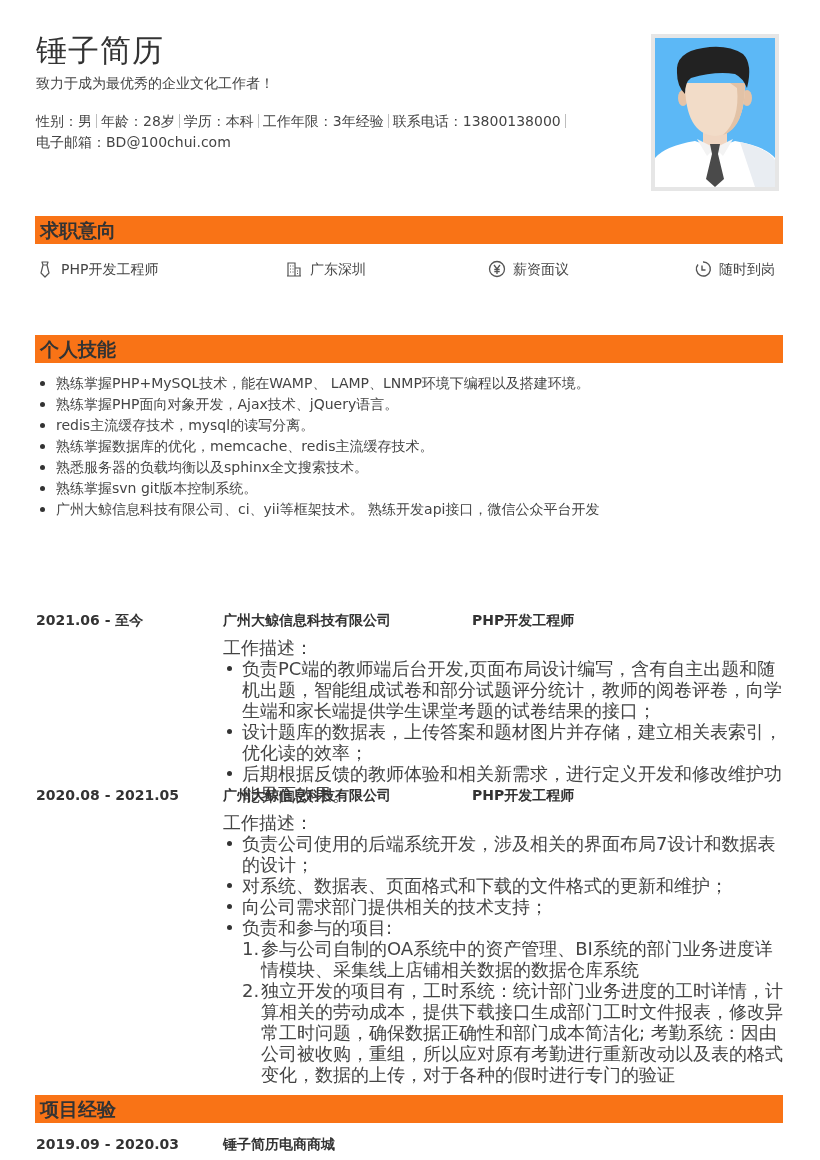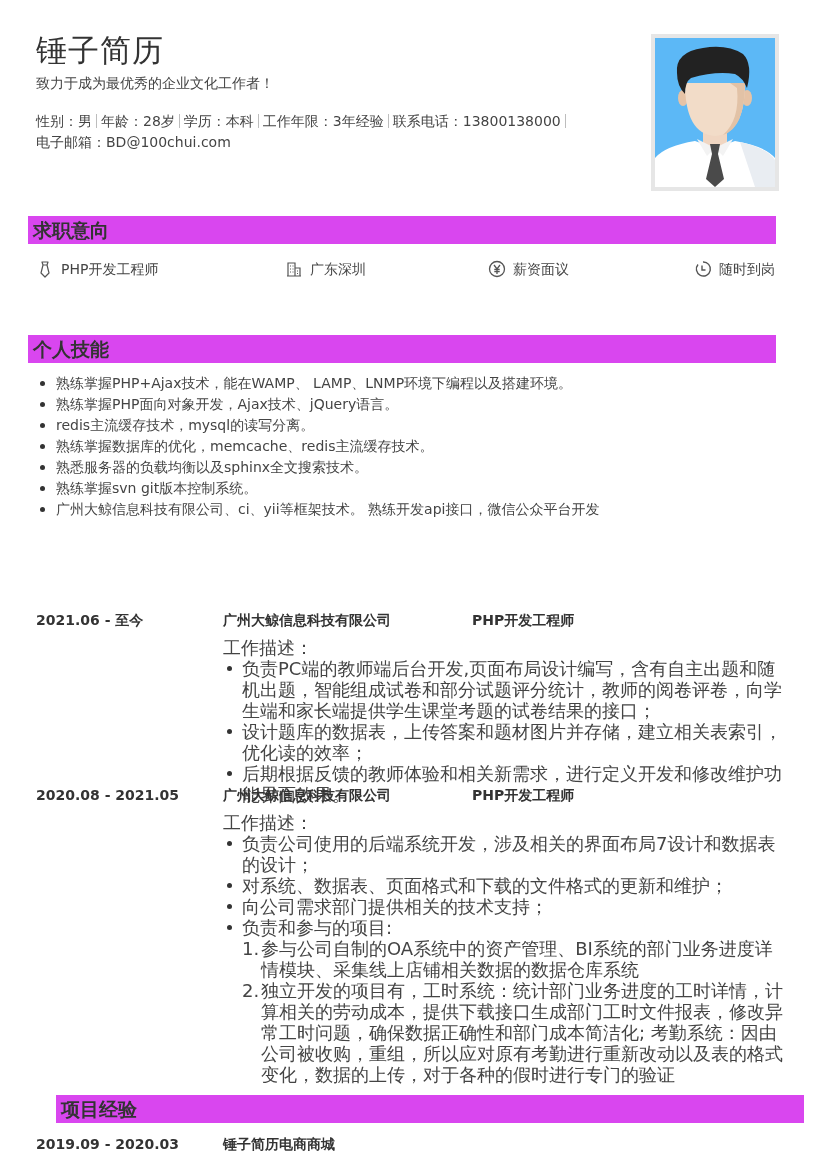--- a/index.html
+++ b/index.html
@@ -10,21 +10,21 @@
     
     .hdr { position: absolute; left: 36px; top: 30px; width: 590px; }
     .name { font-size: 31px; line-height: 40px; color: #333333; font-weight: normal; letter-spacing: 1px; }
     .motto { font-size: 14px; line-height: 22px; margin-top: 2px; color: #444; }
     .info { margin-top: 17px; font-size: 14px; line-height: 21px; color: #444; }
     .info .sep { display: inline-block; width: 1px; height: 14px; background: #bdbdbd; margin: 0 4px; vertical-align: -2px; }
 
     .photo { position: absolute; left: 651px; top: 34px; width: 128px; height: 157px; border: 4px solid #e6e6e6; background: #5cb8f6; overflow: hidden; }
 
     
-    .sec { position: absolute; left: 28px; width: 748px; height: 28px; background: #d946ef; }
+    .sec { position: absolute; left: 35px; width: 748px; height: 28px; background: #f97316; }
     .sec span { display: block; font-size: 19px; font-weight: bold; line-height: 28px; padding-left: 5px; color: #333333; }
 
     
     .intent { position: absolute; top: 258px; left: 36px; width: 748px; height: 22px; font-size: 14px; line-height: 22px; color: #444; }
     .intent .it { position: absolute; top: 0; display: flex; align-items: center; }
     .intent .it svg { width: 18px; height: 18px; margin-right: 7px; }
 
     
     .skills { position: absolute; left: 36px; top: 373px; width: 748px; list-style: none; font-size: 14px; line-height: 21px; }
     .skills li { position: relative; padding-left: 20px; }
@@ -113,21 +113,21 @@
           <path d="M8 5.5 L8 10 L11.5 10" fill="none" stroke="#555" stroke-width="1.4"></path>
         </svg>
       <span>随时到岗</span>
     </div>
   </div>
 
   <div class="sec" style="top:335px;">
     <span>个人技能</span>
   </div>
   <ul class="skills">
-    <li>熟练掌握PHP+Ajax技术，能在WAMP、 LAMP、LNMP环境下编程以及搭建环境。</li>
+    <li>熟练掌握PHP+MySQL技术，能在WAMP、 LAMP、LNMP环境下编程以及搭建环境。</li>
     <li>熟练掌握PHP面向对象开发，Ajax技术、jQuery语言。</li>
     <li>redis主流缓存技术，mysql的读写分离。</li>
     <li>熟练掌握数据库的优化，memcache、redis主流缓存技术。</li>
     <li>熟悉服务器的负载均衡以及sphinx全文搜索技术。</li>
     <li>熟练掌握svn git版本控制系统。</li>
     <li>广州大鲸信息科技有限公司、ci、yii等框架技术。 熟练开发api接口，微信公众平台开发</li>
   </ul>
 
 
   <div class="job" style="top:609px; height:160px;">
@@ -156,21 +156,21 @@
         <li>向公司需求部门提供相关的技术支持；</li>
         <li>负责和参与的项目:</li>
       </ul>
       <ol>
         <li><span class="num">1.</span><span>参与公司自制的OA系统中的资产管理、BI系统的部门业务进度详情模块、采集线上店铺相关数据的数据仓库系统</span></li>
         <li><span class="num">2.</span><span>独立开发的项目有，工时系统：统计部门业务进度的工时详情，计算相关的劳动成本，提供下载接口生成部门工时文件报表，修改异常工时问题，确保数据正确性和部门成本简洁化; 考勤系统：因由公司被收购，重组，所以应对原有考勤进行重新改动以及表的格式变化，数据的上传，对于各种的假时进行专门的验证</span></li>
       </ol>
     </div>
   </div>
 
-  <div class="sec" style="top:1095px;margin-left:28px;">
+  <div class="sec" style="top:1095px;">
     <span>项目经验</span>
   </div>
   <div class="job" style="top:1133px; height:24px;">
     <div class="date">2019.09 - 2020.03</div>
     <div class="co">锤子简历电商商城</div>
   </div>
 
 </div>
 
 </body></html>

